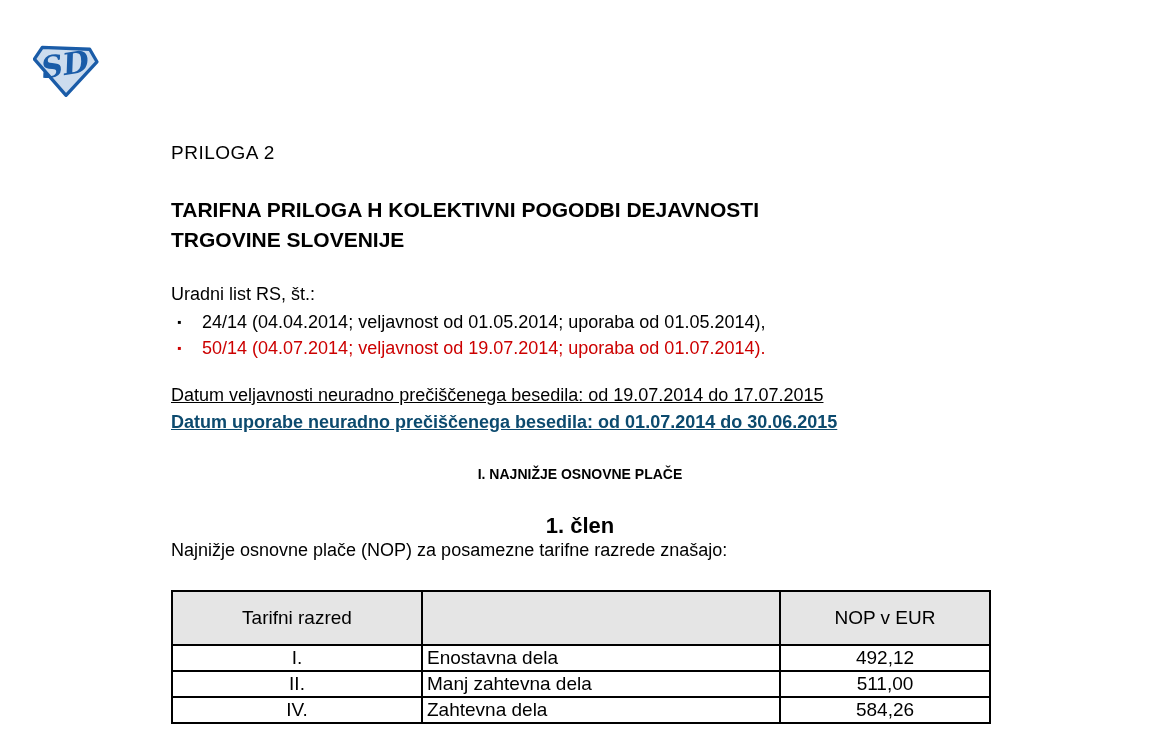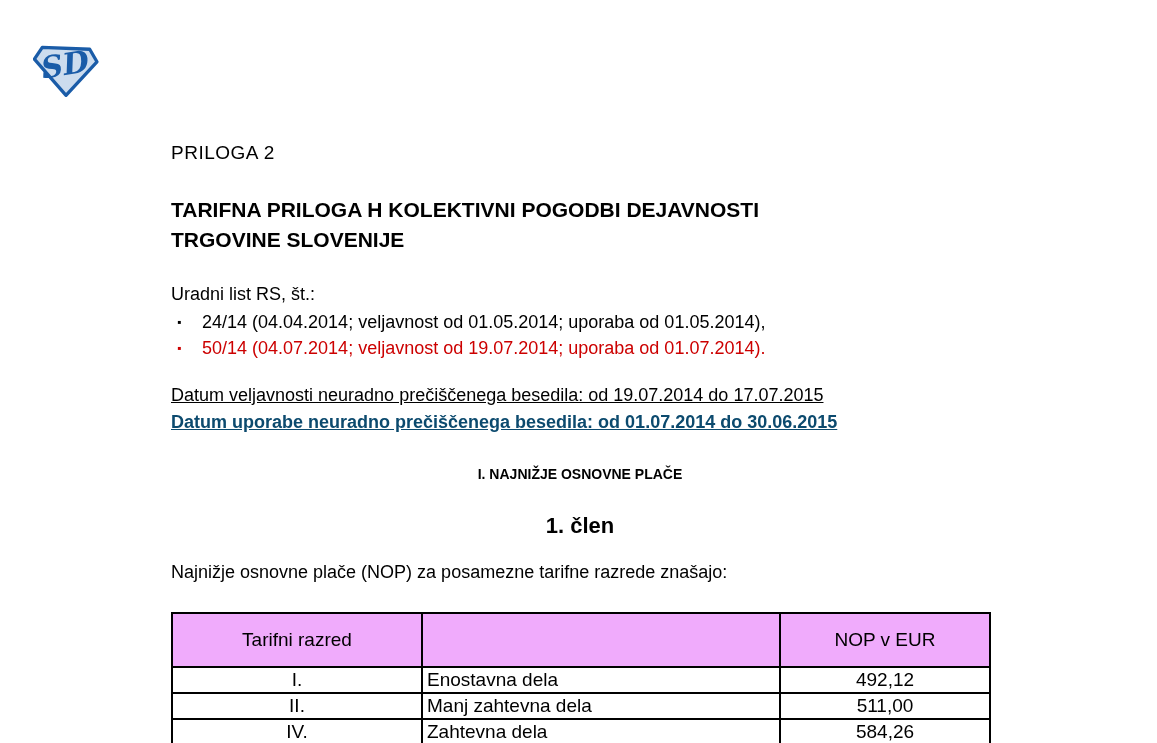--- a/index.html
+++ b/index.html
@@ -40,33 +40,33 @@
   }
 
   .section-heading {
     margin-top:27px; text-align:center;
     font-size:14px; font-weight:bold; line-height:24px;
   }
   .article-heading {
     margin-top:29px; text-align:center;
     font-size:22px; font-weight:bold; line-height:22px;
   }
-  .article-intro { margin-top:22px; font-size:18px; line-height:27px; }
+  .article-intro { margin-top:0; font-size:18px; line-height:27px; }
 
   table.salary {
     margin-top:26px; width:818px;
     border-collapse:collapse; table-layout:fixed;
     font-size:19px;
   }
   table.salary th, table.salary td { border:2px solid #000000; }
   table.salary col.c1 { width:250px; }
   table.salary col.c2 { width:358px; }
   table.salary col.c3 { width:210px; }
   table.salary th {
-    height:54px; background:#f0abfc;
+    height:54px; background:#e5e5e5;
     font-weight:normal; text-align:center; vertical-align:middle;
   }
   table.salary td { height:26px; vertical-align:middle; }
   td.razred { text-align:center; }
   td.naziv  { text-align:left; padding-left:4px; }
   td.nop    { text-align:center; }
 </style>
 </head>
 <body>
 

